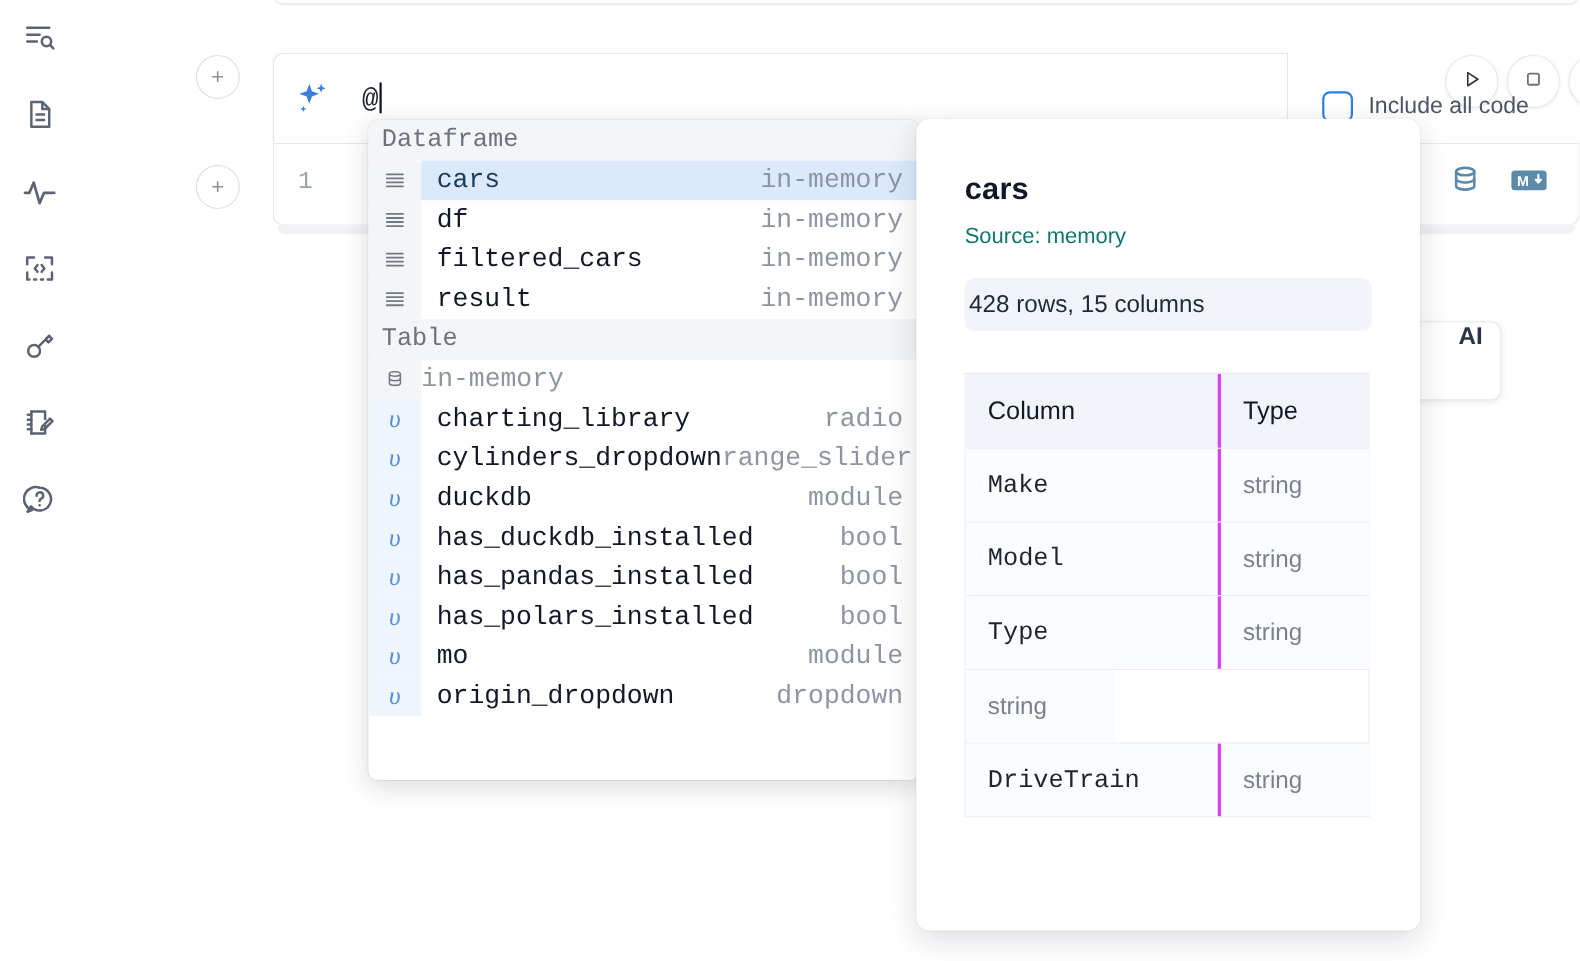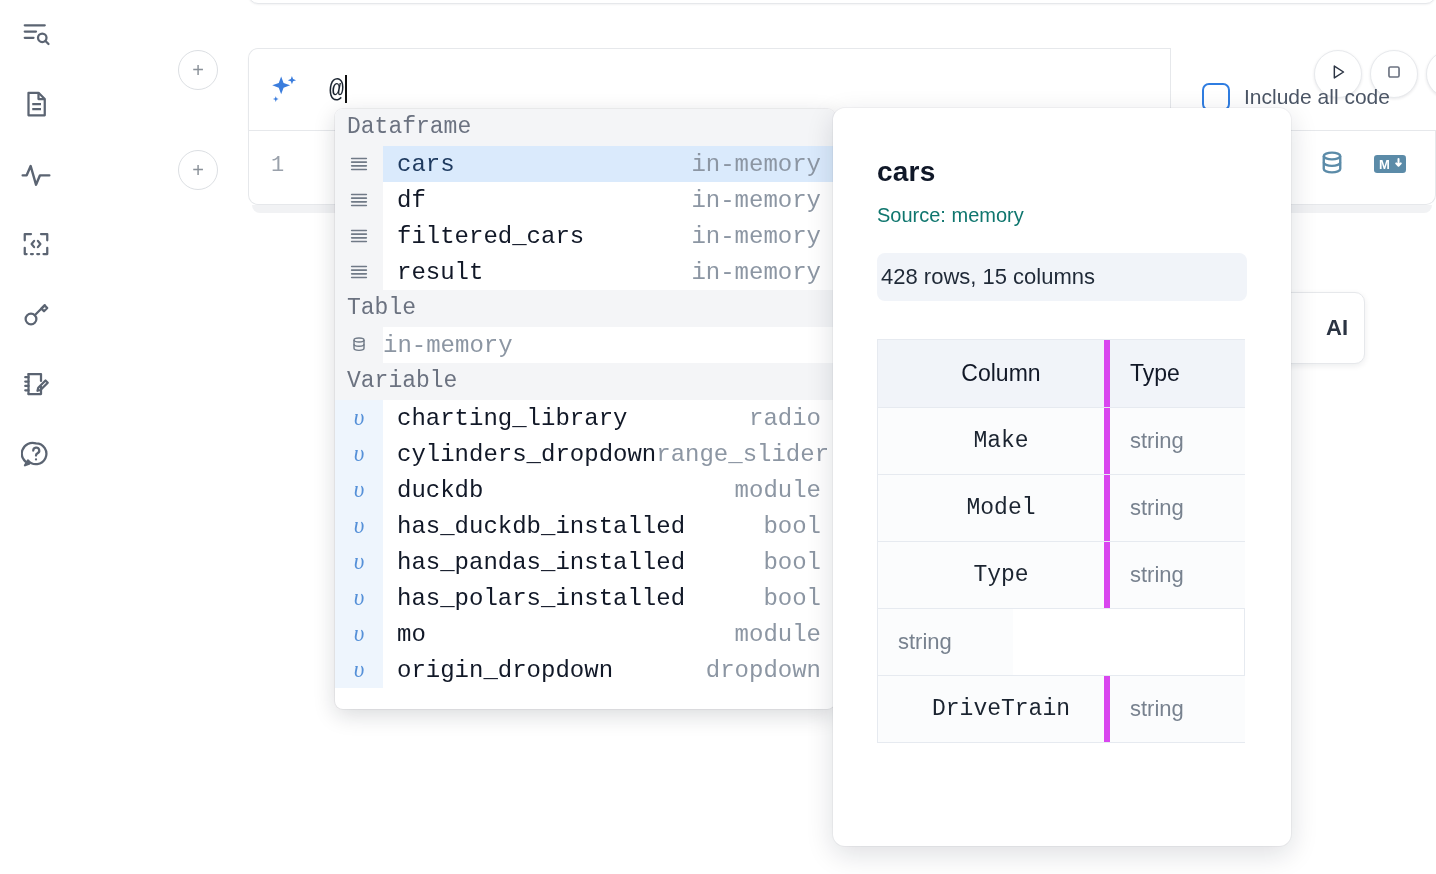--- a/index.html
+++ b/index.html
@@ -98,21 +98,21 @@
   .cell-shadow {
     position: absolute; left: 252px; top: 205px; width: 1180px; height: 8px;
     background: #f1f2f4; border-bottom-left-radius: 10px; border-bottom-right-radius: 10px;
   }
 
   
   .ai-chip {
     position: absolute; left: 1243px; top: 292px; width: 122px; height: 72px;
     background: #fff; border: 1px solid #e6e8eb; border-radius: 10px;
     box-shadow: 0 2px 6px rgba(16,24,40,.08);
-    display: flex; align-items: center; justify-content: flex-end;
+    display: flex; align-items: flex-start; justify-content: flex-end;
     padding-right: 16px; font-size: 22px; font-weight: 600; color: #2b3443;
   }
 
   
   .ac {
     position: absolute; left: 335px; top: 109px; width: 500px; height: 600px;
     background: #ffffff; border-radius: 8px;
     box-shadow: 0 6px 22px rgba(16,24,40,.16), 0 0 0 1px rgba(16,24,40,.05);
     overflow: hidden; z-index: 30;
   }
@@ -156,21 +156,21 @@
   .d-tr { display: flex; border-bottom: 1px solid #e6eaf0; }
   .d-th {
     font-size: 23px; color: #111827; background: #f1f4f9;
     padding: 20px 0 20px 20px; font-family: "Liberation Sans", sans-serif;
   }
   .d-td-col {
     font-family: "Liberation Mono", monospace; font-size: 23px; color: #1b2430;
     padding: 20px 0 20px 20px; background: #fbfcfd;
   }
   .d-td-ty { font-size: 22px; color: #78828f; padding: 20px 0 20px 20px; background: #fbfcfd; }
-  .c1 { width: 232px; flex: 0 0 232px; border-right: 6px solid #d946ef; text-align: center; }
+  .c1 { width: 232px; flex: 0 0 232px; border-right: 3px solid #d946ef; }
   .c2 { width: 135px; flex: 0 0 135px; }
 </style>
 </head>
 <body>
 
 <div class="root">
 
   <div class="rail">
     <div class="rail-btn" style="margin-top:12px">
       <span>
@@ -361,21 +361,20 @@
           <svg width="20" height="20" viewBox="0 0 24 24" fill="none" stroke="currentColor" stroke-width="1.7">
             <ellipse cx="12" cy="6" rx="6" ry="2.4"></ellipse>
             <path d="M6 6v5c0 1.3 2.7 2.4 6 2.4s6-1.1 6-2.4V6"></path>
             <path d="M6 11v5c0 1.3 2.7 2.4 6 2.4s6-1.1 6-2.4v-5"></path>
           </svg>
         </span>
         <div class="wrap">
           <span class="ty">in-memory</span>
         </div>
       </div>
-      <div class="ac-group">Variable</div>
       <div class="ac-item var">
         <span class="ico">υ</span>
         <div class="wrap">
           <span class="nm">charting_library</span>
           <span class="ty">radio</span>
         </div>
       </div>
       <div class="ac-item var">
         <span class="ico">υ</span>
         <div class="wrap">

